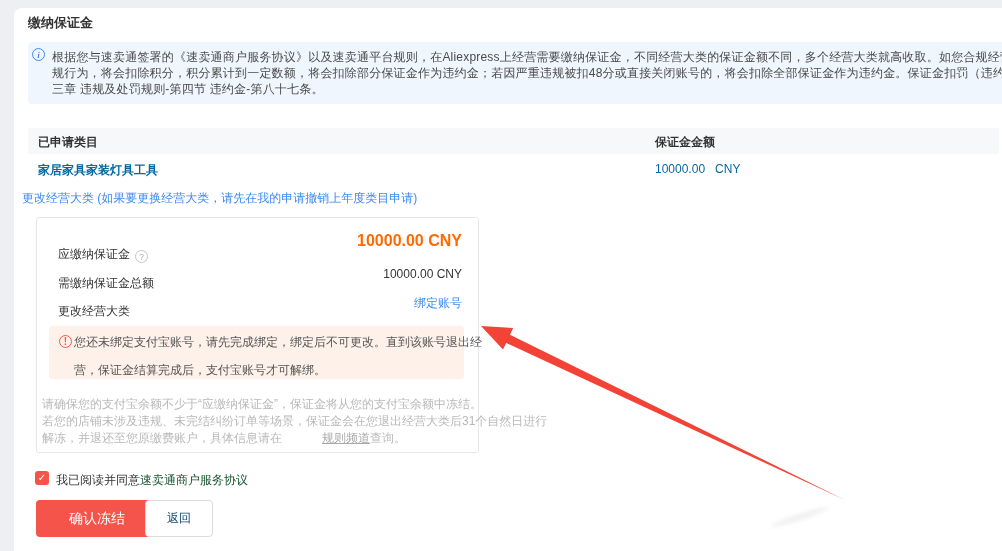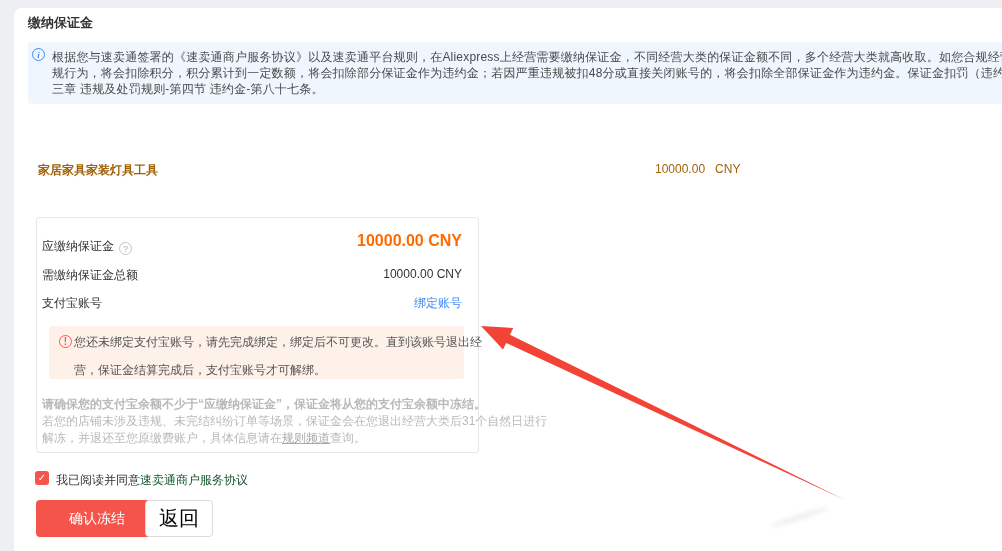--- a/index.html
+++ b/index.html
@@ -36,36 +36,36 @@
   .alert-line.l0 { top:49px; } .alert-line.l1 { top:65px; } .alert-line.l2 { top:81px; }
 
   
   .thead {
     position:absolute; left:28px; top:128px; width:971px; height:26px;
     background:#f7f8fa;
   }
   .th { position:absolute; top:6px; font-size:12px; font-weight:600; color:#333; white-space:nowrap; }
   .th.c1 { left:10px; } .th.c2 { left:627px; }
   .trow { position:absolute; left:28px; top:154px; width:971px; height:28px; background:#fff; }
-  .td { position:absolute; top:8px; font-size:12px; color:#a16207; white-space:nowrap; }
+  .td { position:absolute; top:8px; font-size:12px; color:#0369a1; white-space:nowrap; }
   .td.c1 { left:10px; font-weight:600; }
   .td.c2 { left:627px; }
   .td .cur { margin-left:10px; }
 
   .change-link {
     position:absolute; left:22px; top:190px;
     font-size:12px; color:#3d8af2; white-space:nowrap; cursor:pointer;
   }
 
   
   .panel {
     position:absolute; left:36px; top:217px; width:443px; height:236px;
     background:#fff; border:1px solid #e7e7e7; border-radius:3px;
   }
-  .p-label { position:absolute; left:5px; font-size:12px; color:#333; white-space:nowrap; }
+  .p-label { position:absolute; left:21px; font-size:12px; color:#333; white-space:nowrap;margin-top:8px; }
   .p-label.r1 { top:20px; } .p-label.r2 { top:49px; } .p-label.r3 { top:77px; }
   .help-icon {
     display:inline-block; width:13px; height:13px; margin-left:5px; vertical-align:-2px;
     border:1px solid #c4c4c4; border-radius:50%;
     color:#b0b0b0; font-size:9px; line-height:12px; text-align:center; cursor:pointer;
   }
   .p-amount-main {
     position:absolute; right:16px; top:14px;
     font-size:16px; font-weight:bold; color:#ff6a00; white-space:nowrap;
   }
@@ -78,43 +78,43 @@
   }
   .warn-icon {
     position:absolute; left:10px; top:9px; width:13px; height:13px;
     border:1px solid #f5594e; border-radius:50%;
     color:#f5594e; font-size:10px; line-height:12px; text-align:center; font-weight:bold;
   }
   .warn-line { position:absolute; left:25px; font-size:12px; color:#555; white-space:nowrap; }
   .warn-line.l0 { top:8px; } .warn-line.l1 { top:36px; }
 
   .note-line { position:absolute; left:5px; font-size:12px; color:#b9b9b9; white-space:nowrap; }
-  .note-line.l0 { top:178px;font-weight:bold; } .note-line.l1 { top:195px; } .note-line.l2 { top:212px; }
-  .note-link { color:#a9a9a9; text-decoration:underline; cursor:pointer; }
+  .note-line.l0 { top:178px; } .note-line.l1 { top:195px; } .note-line.l2 { top:212px; }
+  .note-link { color:#a9a9a9; text-decoration:underline; cursor:pointer;margin-left:40px; }
 
   
   .checkbox {
     position:absolute; left:35px; top:471px; width:14px; height:14px;
     background:#f5544a; border-radius:3px; cursor:pointer;
     color:#fff; font-size:10px; line-height:14px; text-align:center;
   }
   .agree-text { position:absolute; left:56px; top:472px; font-size:12px; color:#333; white-space:nowrap; }
   .agree-link { position:absolute; left:140px; top:472px; font-size:12px; color:#14532d; white-space:nowrap; cursor:pointer; }
 
   
   .btn-confirm {
     position:absolute; left:36px; top:500px; width:122px; height:37px;
     background:#f5544a; border:none; border-radius:4px;
     color:#fff; font-size:14px; text-align:center; line-height:37px; cursor:pointer;
     font-family:inherit;
   }
   .btn-back {
     position:absolute; left:145px; top:500px; width:68px; height:37px;
     background:#fff; border:1px solid #dcdcdc; border-radius:4px;
-    color:#000000; font-size:20px; text-align:center; line-height:35px; cursor:pointer;
+    color:#0c4a6e; font-size:12px; text-align:center; line-height:35px; cursor:pointer;
     font-family:inherit;
   }
 
   .arrow-svg { position:absolute; left:0; top:0; pointer-events:none; }
   .smudge {
     position:absolute; left:770px; top:514px; width:60px; height:6px;
     background:rgba(140,140,140,0.14); border-radius:50%;
     transform:rotate(-18deg); filter:blur(2px);
   }
 </style>
@@ -125,34 +125,39 @@
   <div class="card"></div>
 
   <div class="page-title">缴纳保证金</div>
 
   <div class="alert"></div>
   <span class="info-icon">i</span>
   <div class="alert-line l0">根据您与速卖通签署的《速卖通商户服务协议》以及速卖通平台规则，在Aliexpress上经营需要缴纳保证金，不同经营大类的保证金额不同，多个经营大类就高收取。如您合规经营，退出经营大类时将全额返还保证金，如</div>
   <div class="alert-line l1">规行为，将会扣除积分，积分累计到一定数额，将会扣除部分保证金作为违约金；若因严重违规被扣48分或直接关闭账号的，将会扣除全部保证金作为违约金。保证金扣罚（违约金）规则请参考：《全球速卖通平台规则</div>
   <div class="alert-line l2">三章 违规及处罚规则-第四节 违约金-第八十七条。</div>
 
+  <div class="thead">
+    <span class="th c1">已申请类目</span>
+    <span class="th c2">保证金金额</span>
+  </div>
   <div class="trow">
     <span class="td c1">家居家具家装灯具工具</span>
     <span class="td c2"><span>10000.00</span><span class="cur">CNY</span></span>
   </div>
 
+  <div class="change-link">更改经营大类 (如果要更换经营大类，请先在我的申请撤销上年度类目申请)</div>
 
   <div class="panel">
     <div class="p-label r1"><span>应缴纳保证金</span><span class="help-icon">?</span></div>
     <div class="p-amount-main">10000.00 CNY</div>
 
     <div class="p-label r2">需缴纳保证金总额</div>
     <div class="p-amount-sub">10000.00 CNY</div>
 
-    <div class="p-label r3">支付宝账号</div>
+    <div class="p-label r3">更改经营大类</div>
     <div class="bind-link">绑定账号</div>
 
     <div class="warnbox">
       <span class="warn-icon">!</span>
       <div class="warn-line l0">您还未绑定支付宝账号，请先完成绑定，绑定后不可更改。直到该账号退出经</div>
       <div class="warn-line l1">营，保证金结算完成后，支付宝账号才可解绑。</div>
     </div>
 
     <div class="note-line l0">请确保您的支付宝余额不少于“应缴纳保证金”，保证金将从您的支付宝余额中冻结。</div>
     <div class="note-line l1">若您的店铺未涉及违规、未完结纠纷订单等场景，保证金会在您退出经营大类后31个自然日进行</div>

